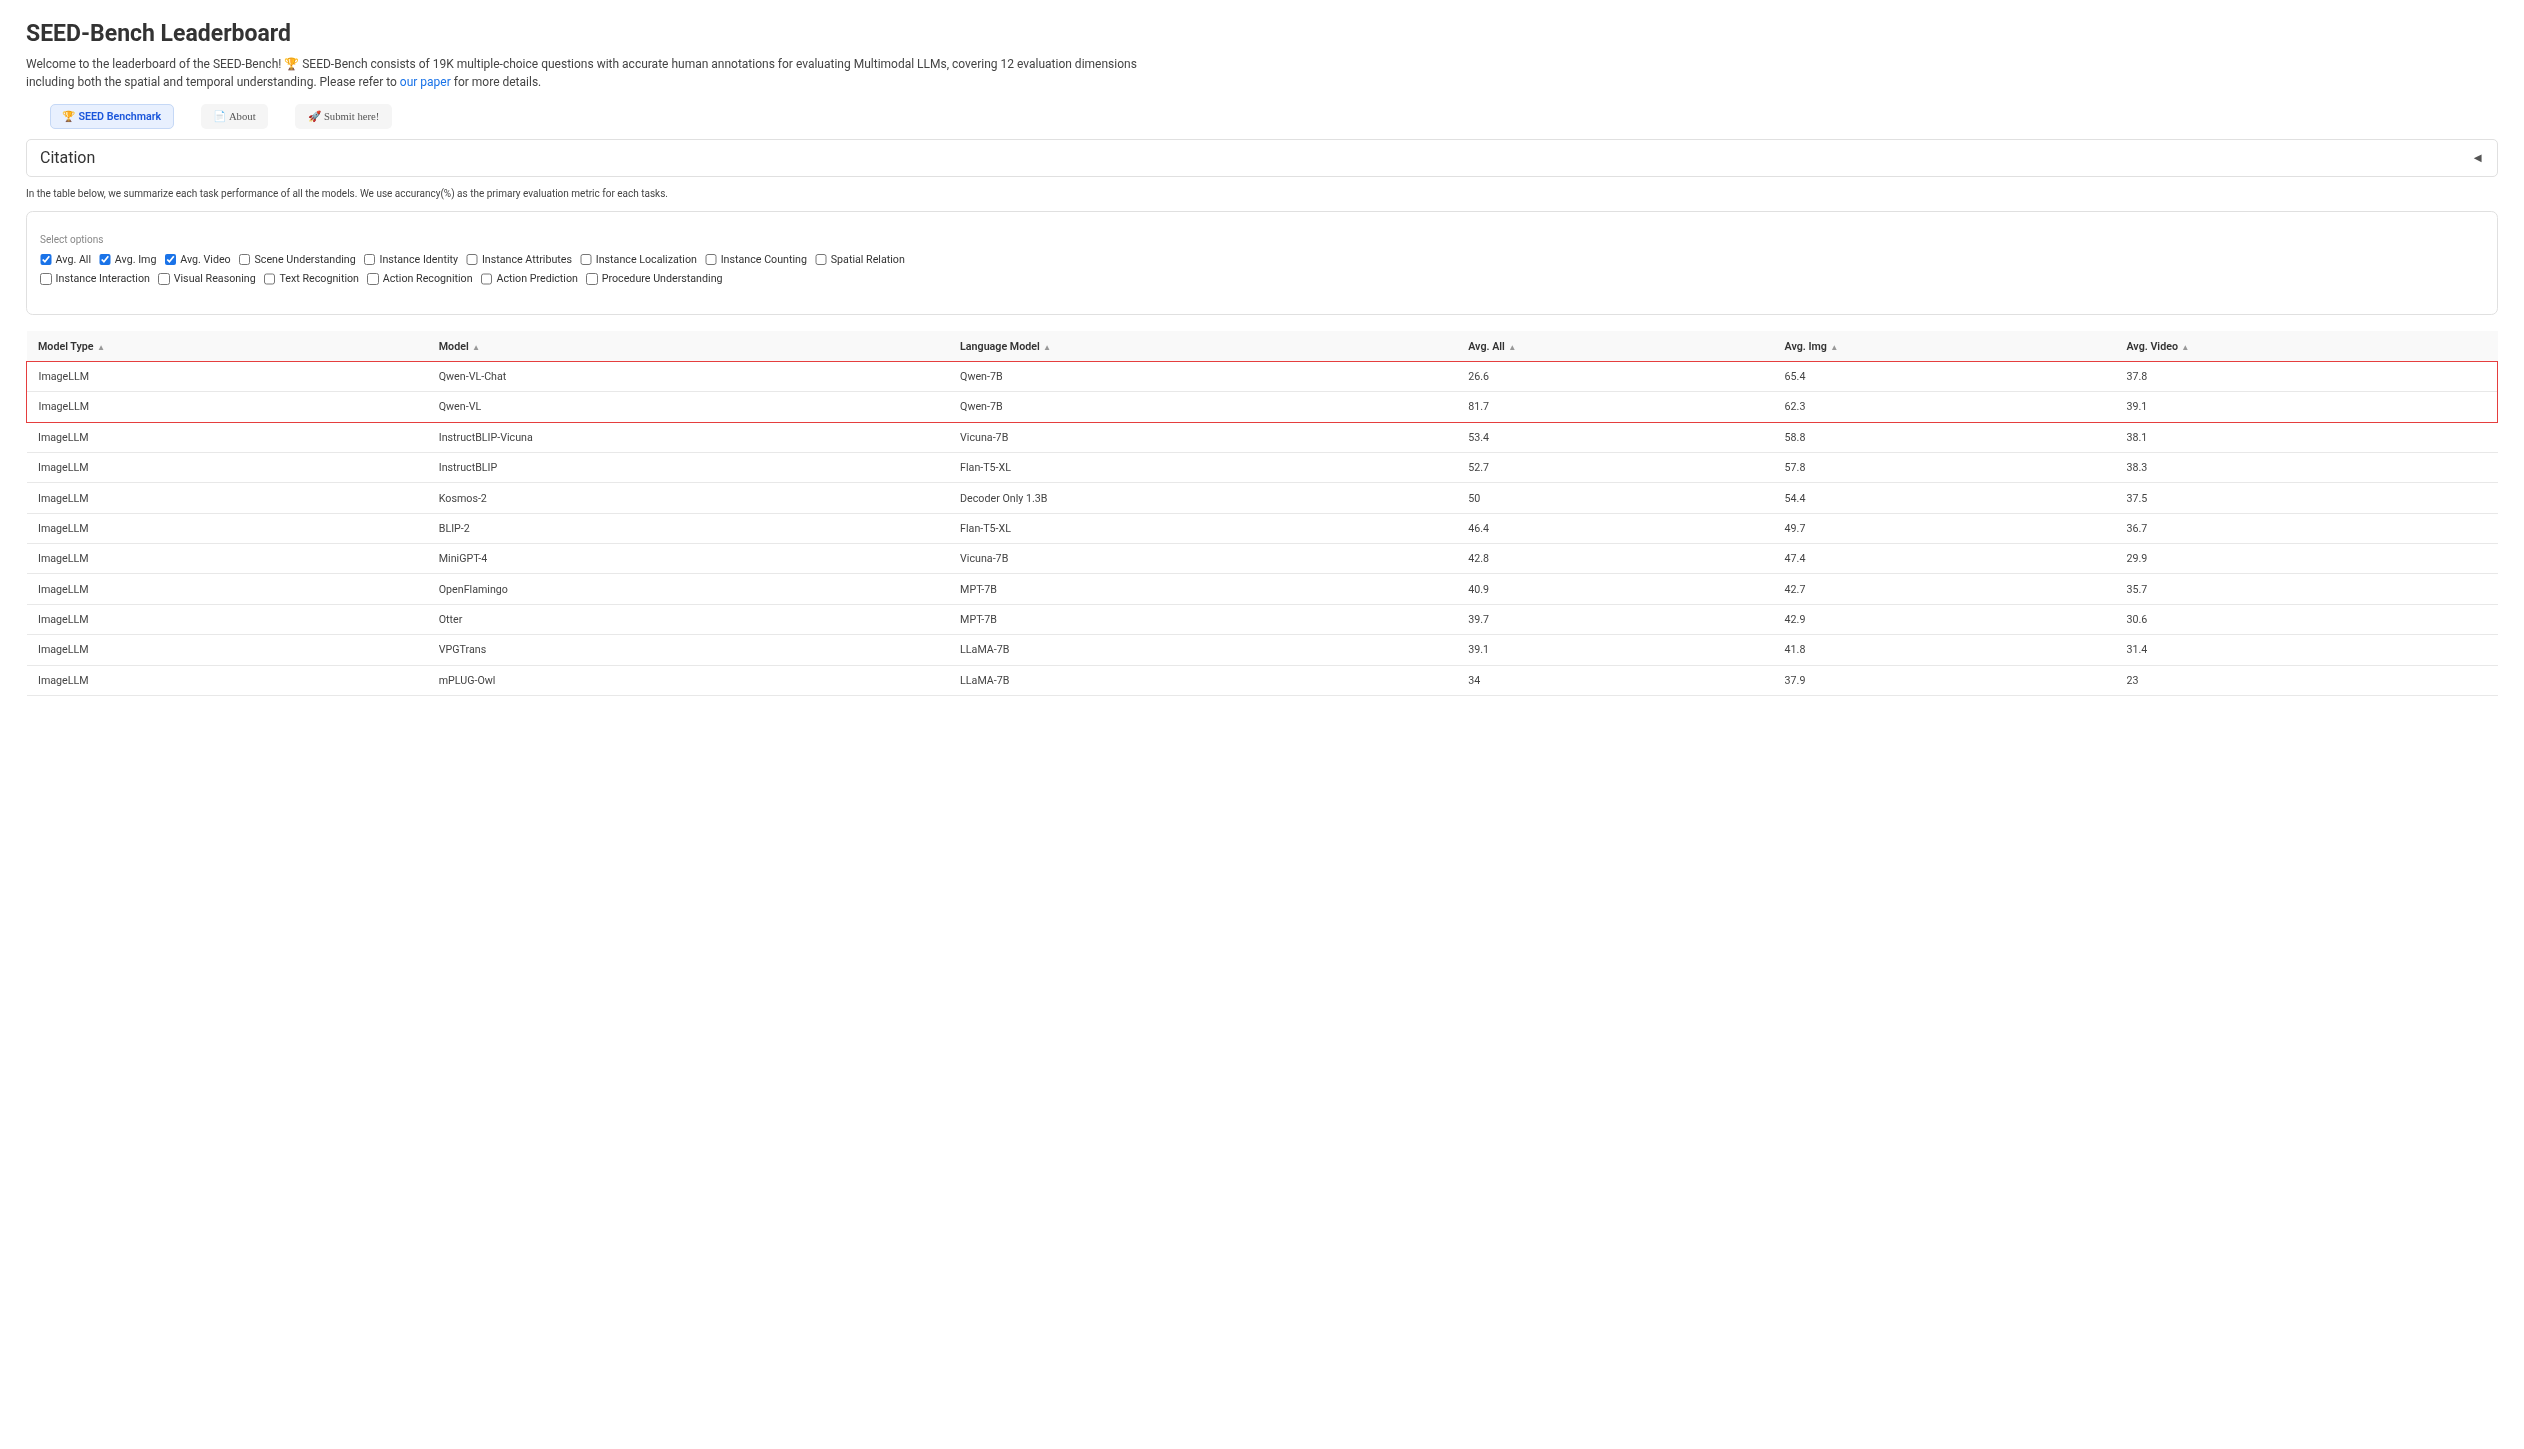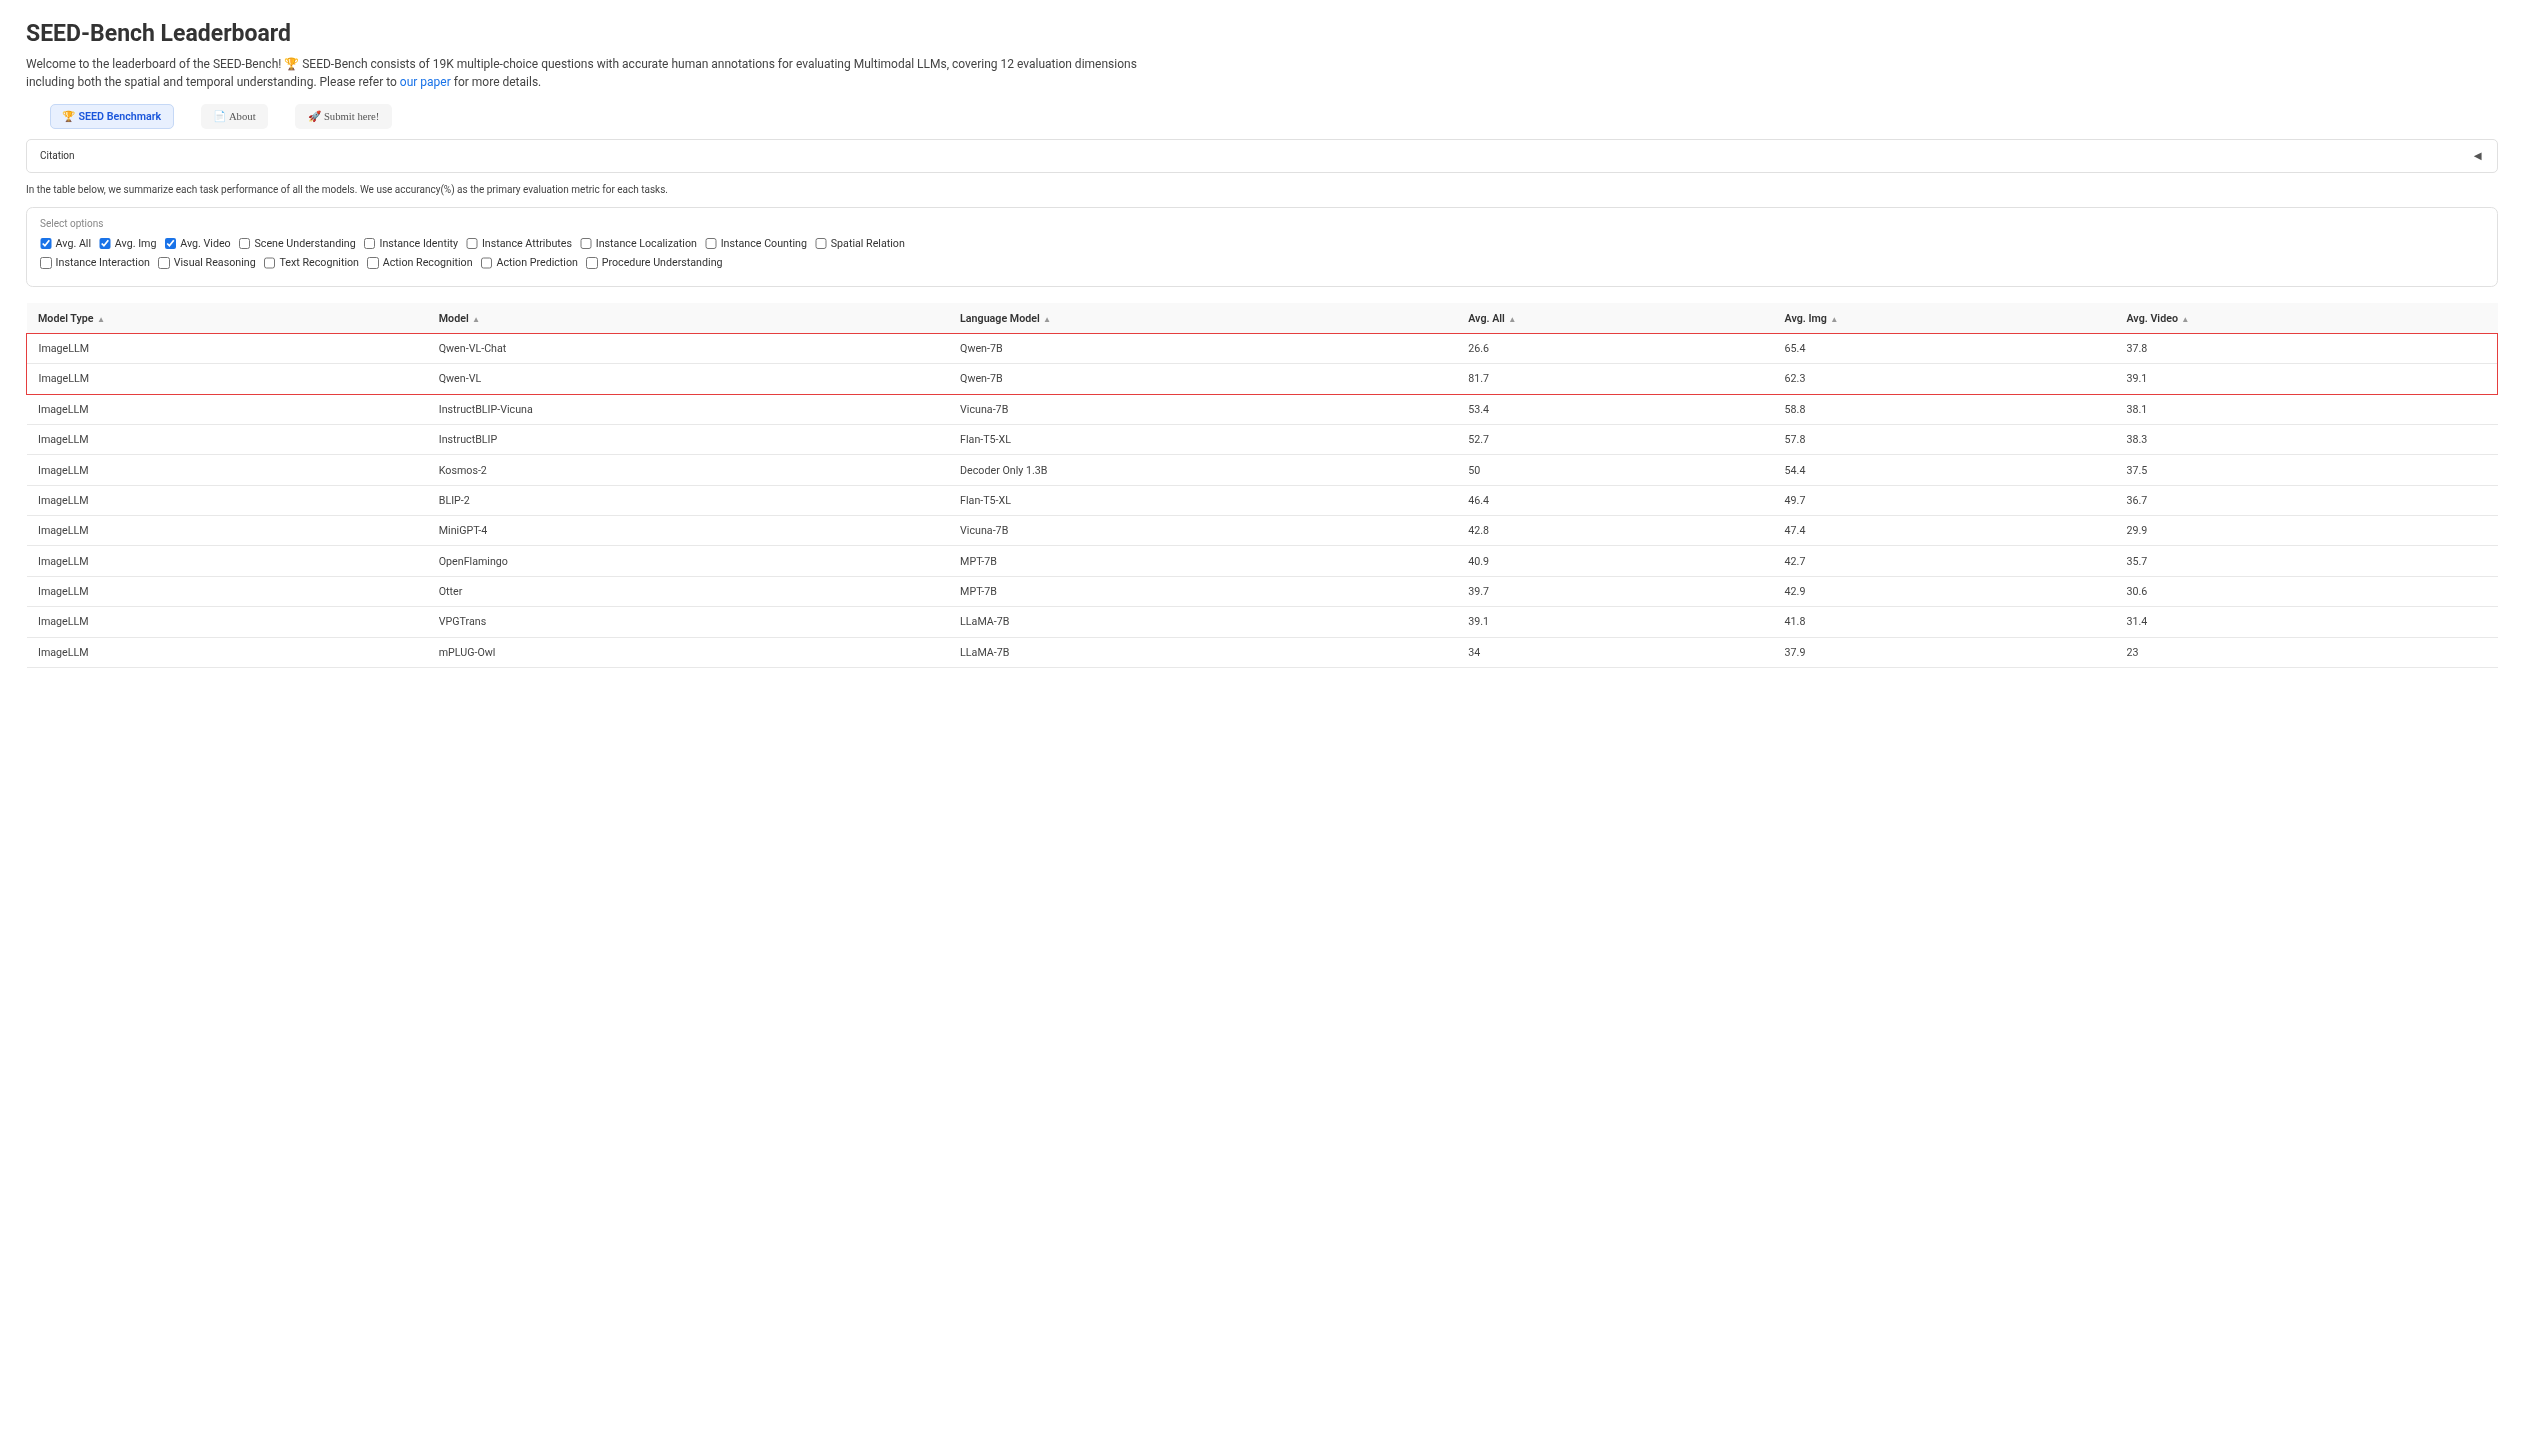--- a/index.html
+++ b/index.html
@@ -55,36 +55,36 @@
       justify-content: space-between;
       align-items: center;
       border: 0.8px solid #e0e0e0;
       border-radius: 5px;
       padding: 8.2px 13px;
       margin-bottom: 11.5px;
       cursor: pointer;
       background: #fff;
     }
     .citation-bar span {
-      font-size: 10px;
+      font-size: 16px;
       color: #333;
     }
     .citation-bar .arrow {
       font-size: 13px;
       color: #555;
     }
     .info-text {
       font-size: 10px;
       color: #444;
       margin-bottom: 11.5px;
     }
     .options-box {
       border: 0.8px solid #e0e0e0;
       border-radius: 6.6px;
-      padding: 10px 13px;
+      padding: 22px 13px;
       margin-bottom: 16.5px;
     }
     .options-title {
       font-size: 10px;
       color: #888;
       margin-bottom: 8.2px;
     }
     .options-row {
       display: flex;
       flex-wrap: wrap;

